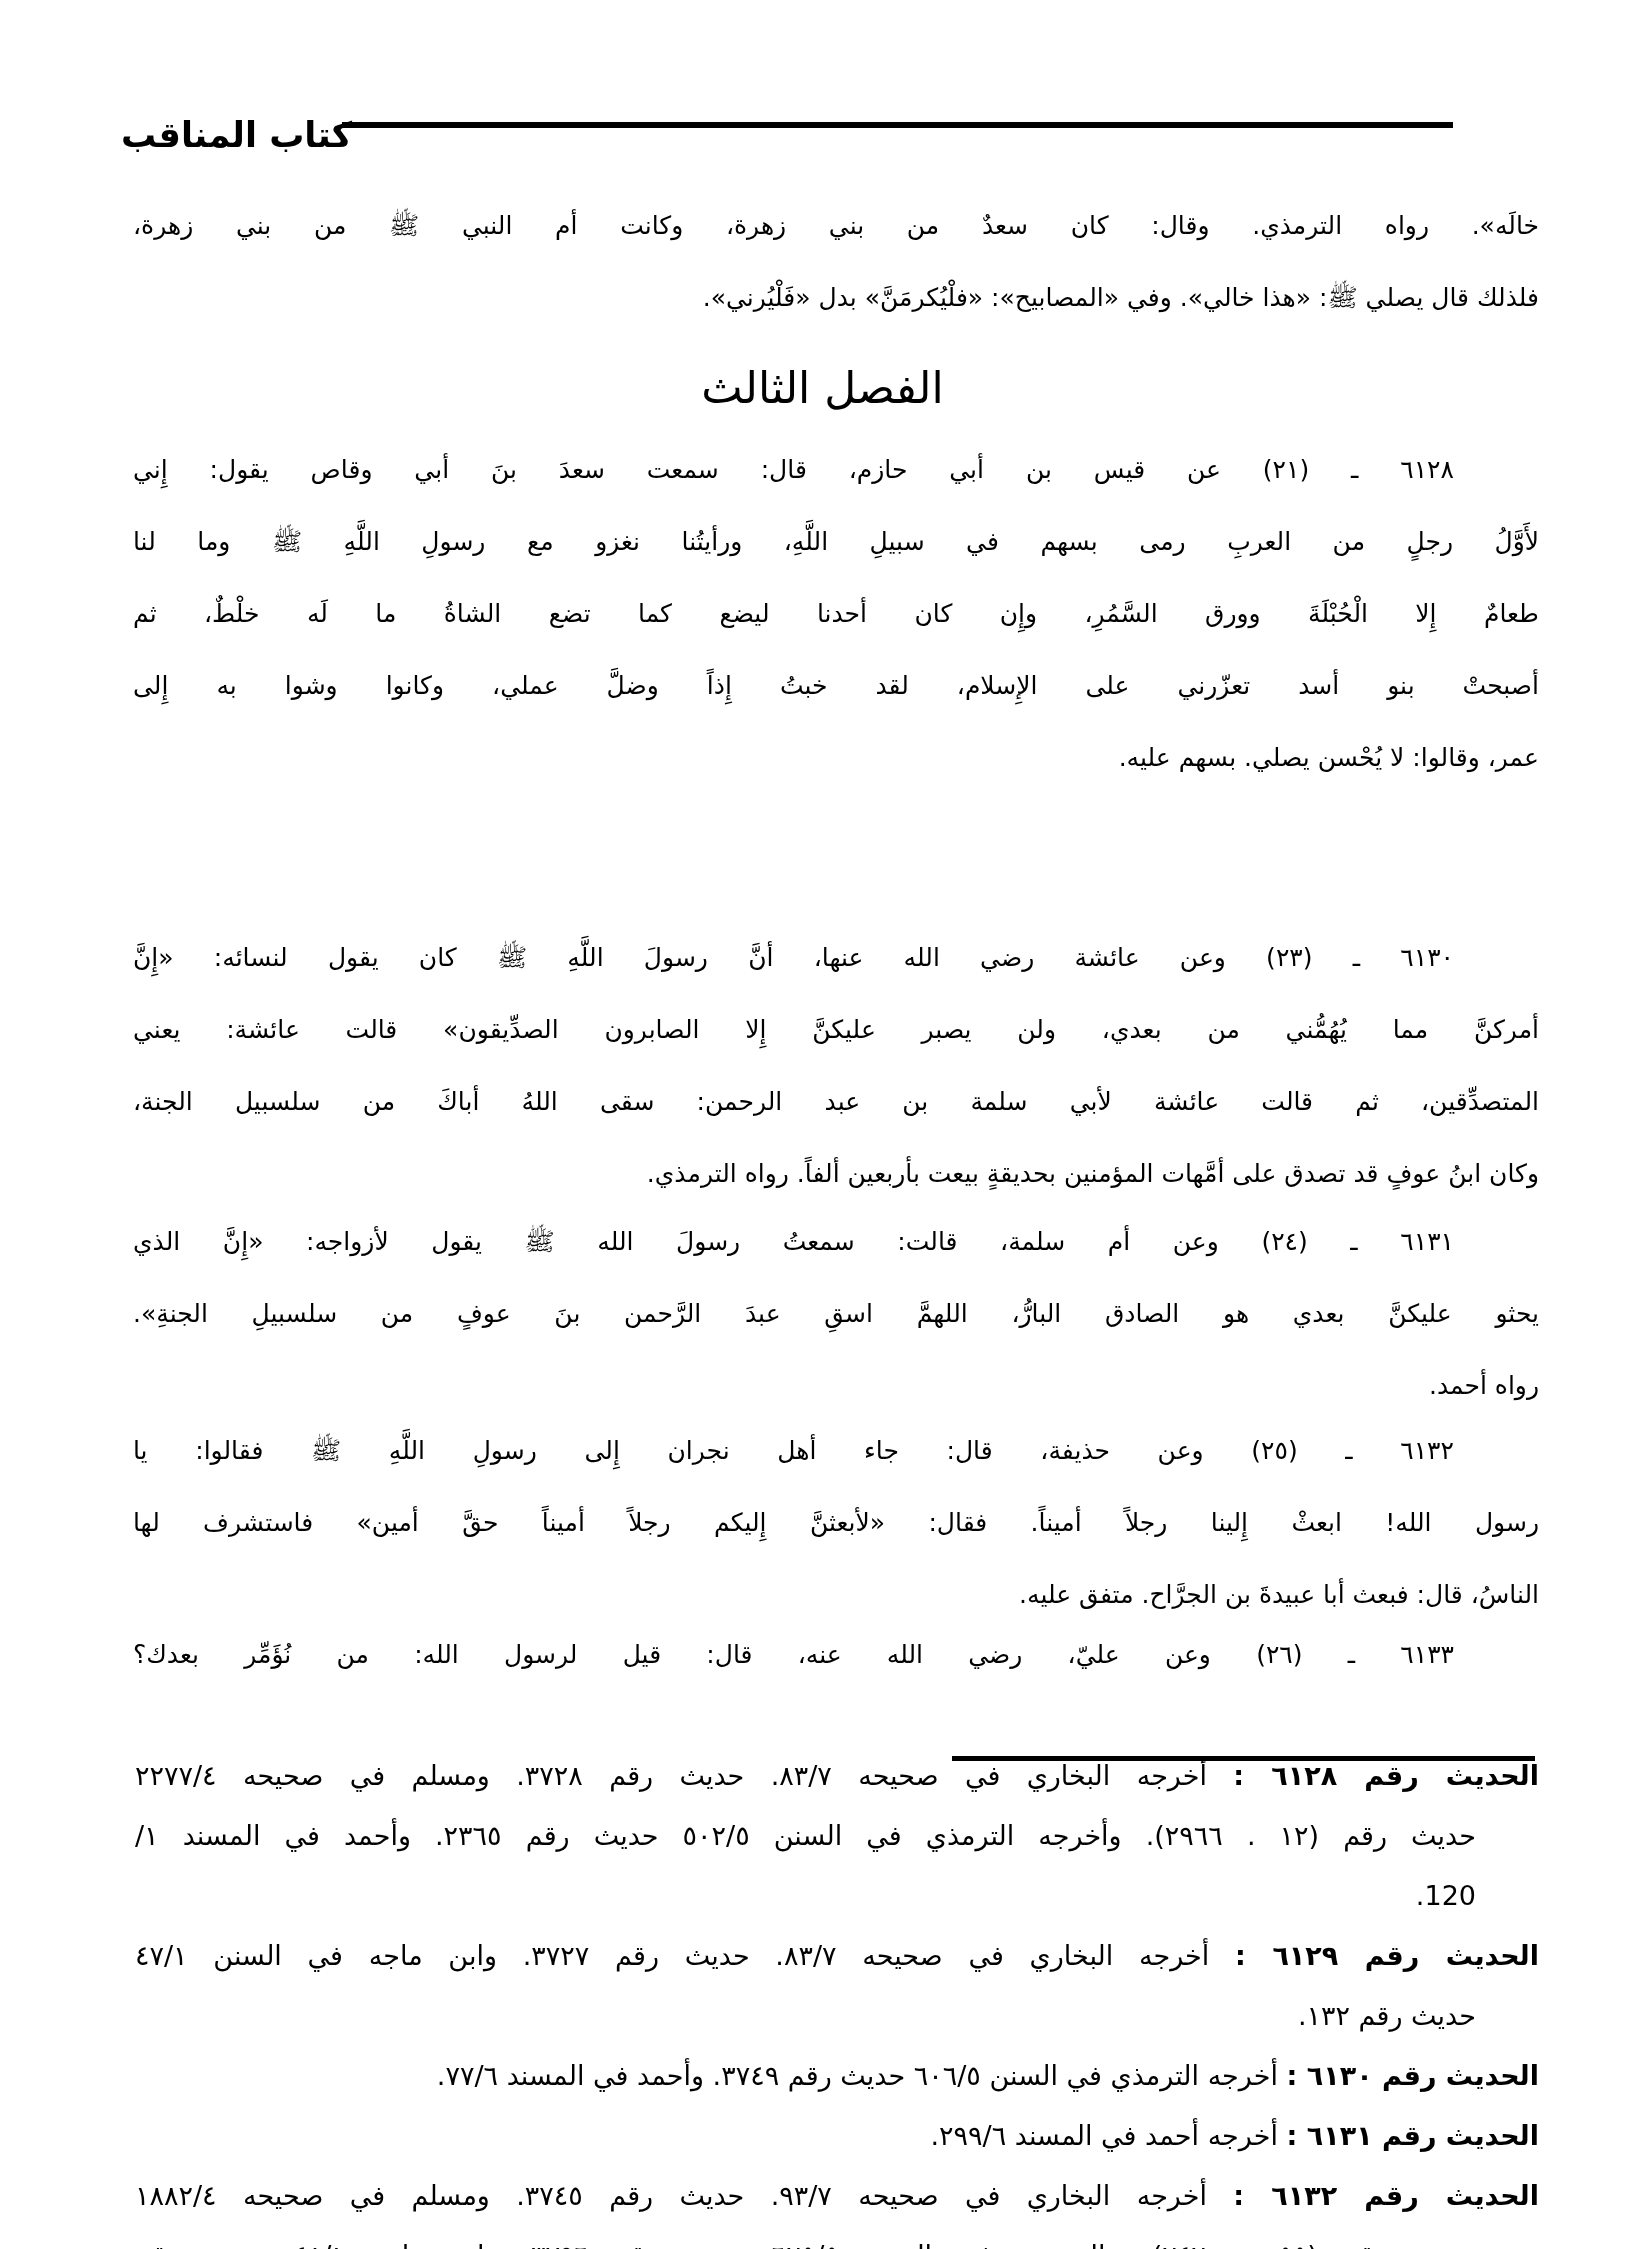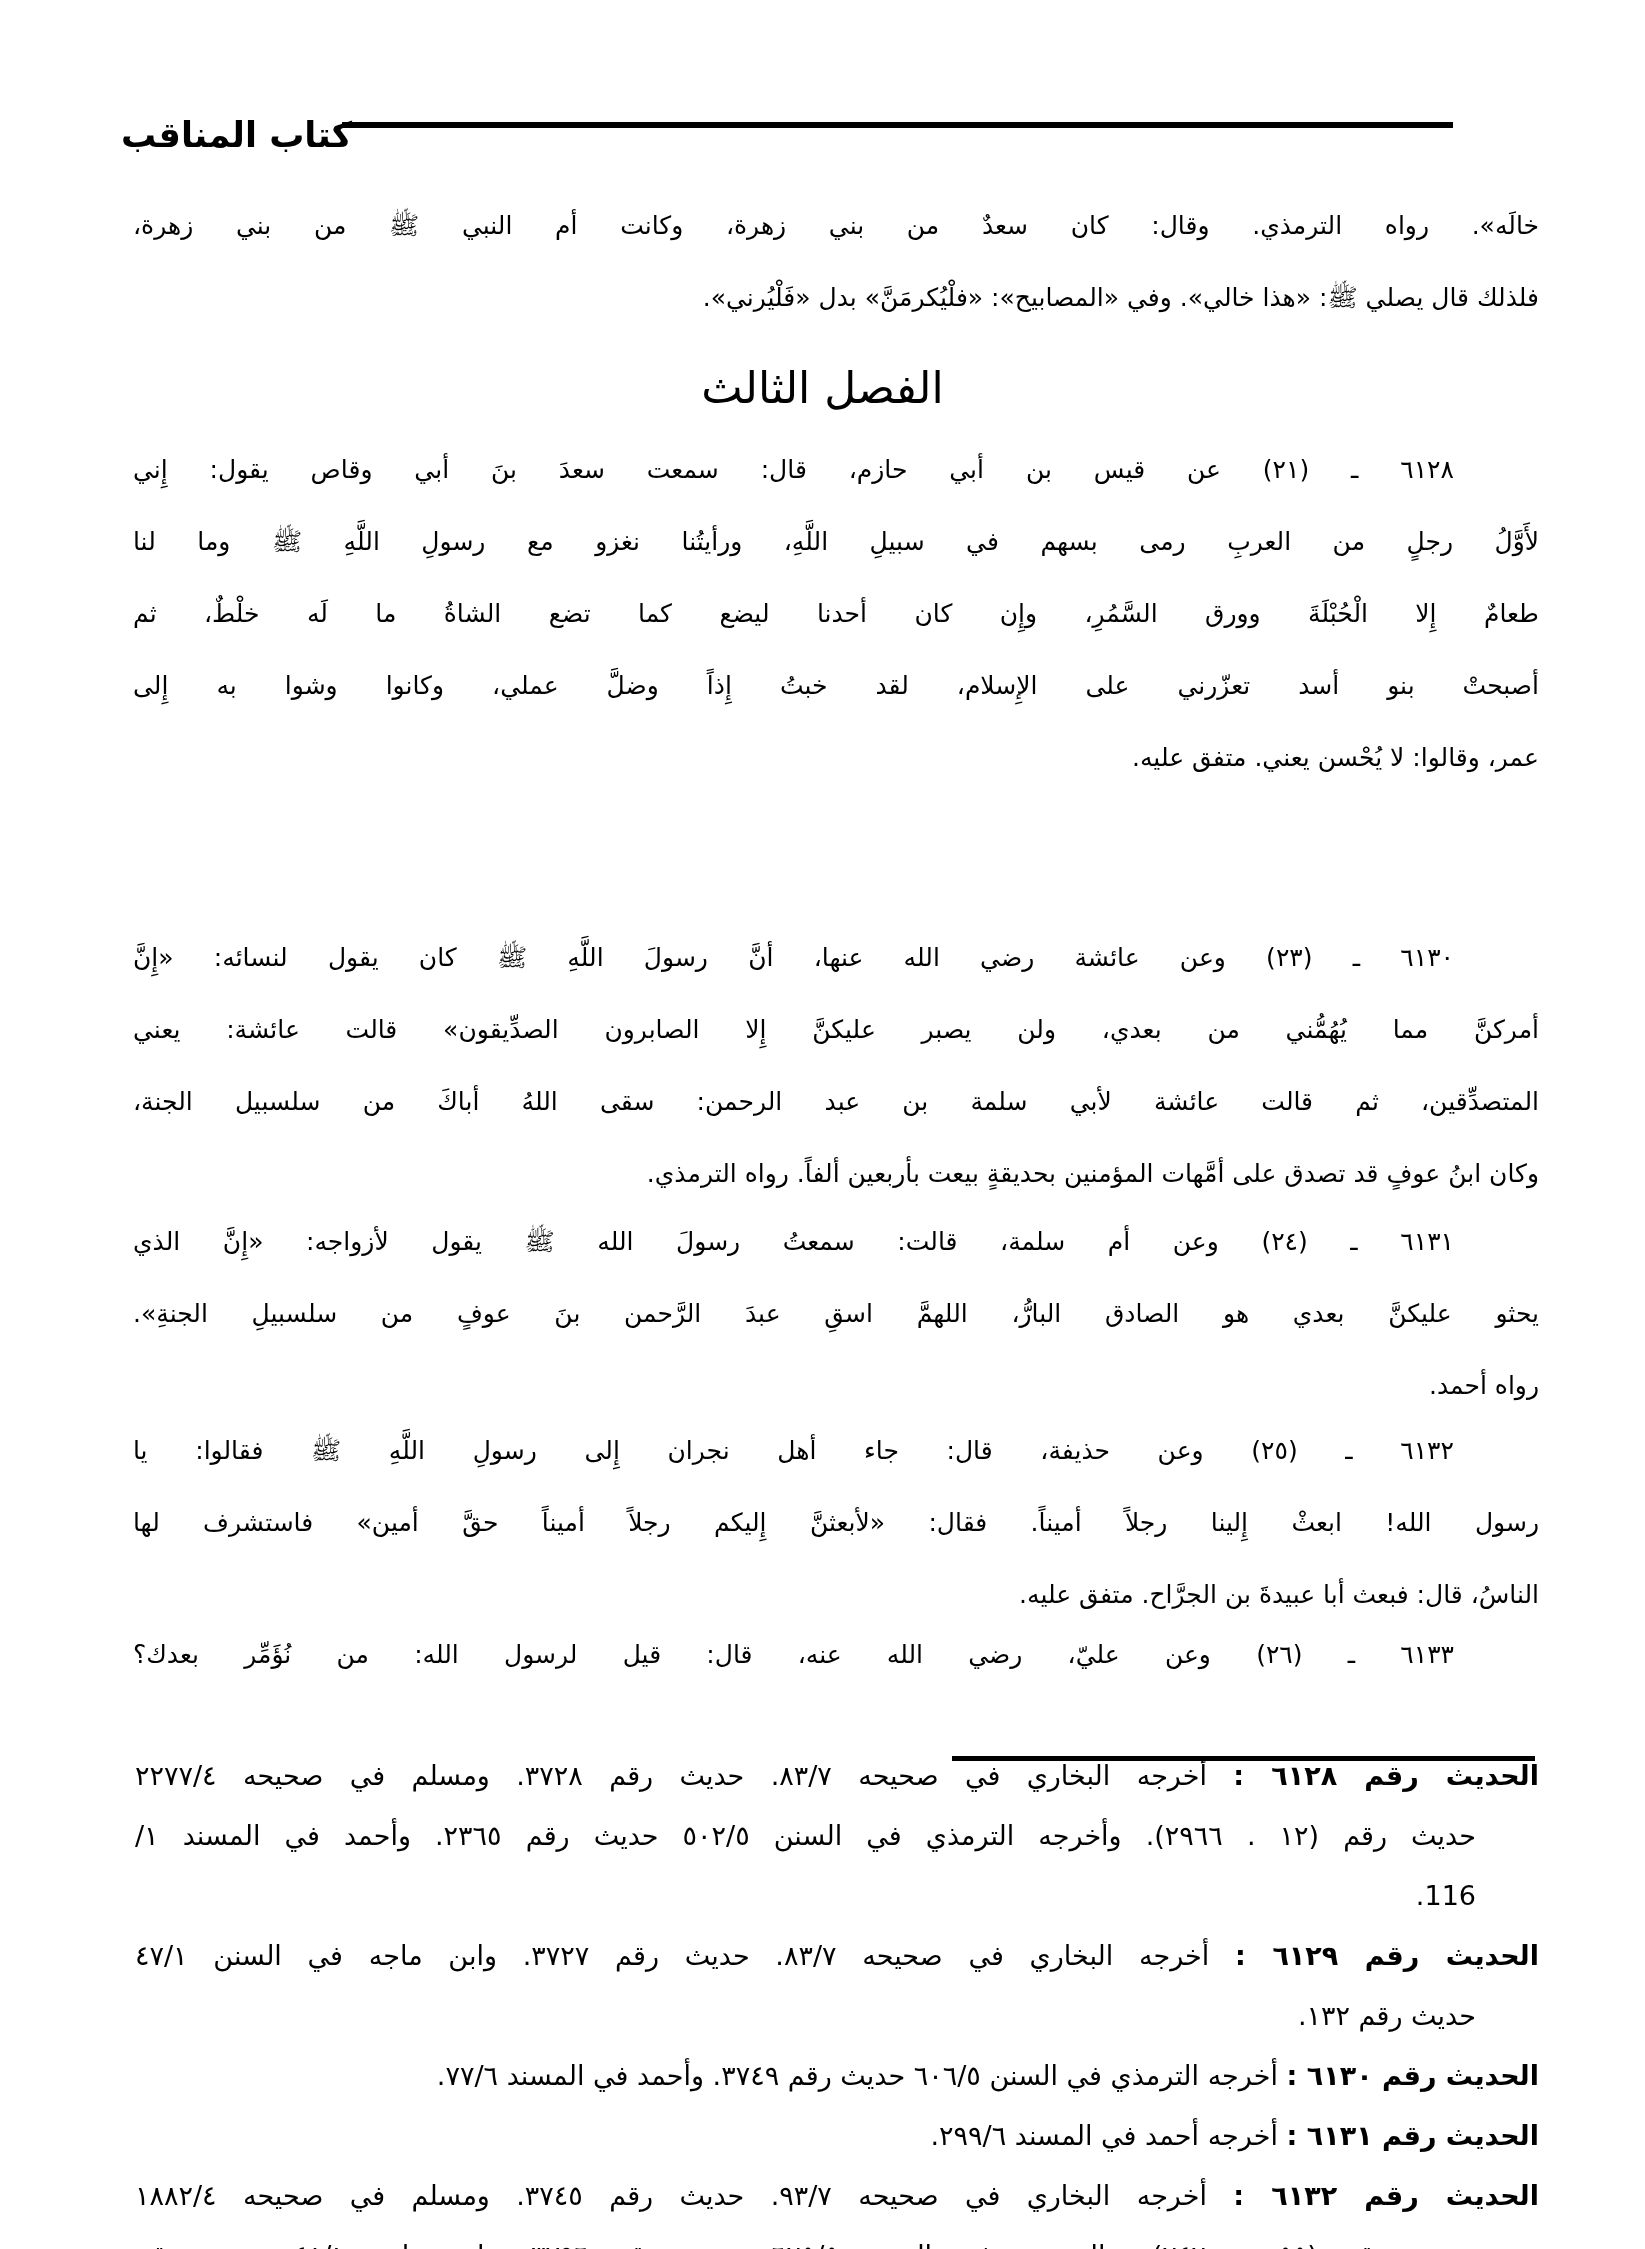--- a/index.html
+++ b/index.html
@@ -63,21 +63,21 @@
     <div class="ln endr">فلذلك قال يصلي ﷺ: «هذا خالي». وفي «المصابيح»: «فلْيُكرمَنَّ» بدل «فَلْيُرني».</div>
   </div>
 
   <div class="section-heading">الفصل الثالث</div>
 
   <div class="para" style="top:434px;">
     <div class="ln just ind">٦١٢٨ ـ (٢١) عن قيس بن أبي حازم، قال: سمعت سعدَ بنَ أبي وقاص يقول: إِني</div>
     <div class="ln just">لأَوَّلُ رجلٍ من العربِ رمى بسهم في سبيلِ اللَّهِ، ورأيتُنا نغزو مع رسولِ اللَّهِ ﷺ وما لنا</div>
     <div class="ln just">طعامٌ إِلا الْحُبْلَةَ وورق السَّمُرِ، وإِن كان أحدنا ليضع كما تضع الشاةُ ما لَه خلْطٌ، ثم</div>
     <div class="ln just">أصبحتْ بنو أسد تعزّرني على الإِسلام، لقد خبتُ إِذاً وضلَّ عملي، وكانوا وشوا به إِلى</div>
-    <div class="ln endr">عمر، وقالوا: لا يُحْسن يعني. متفق عليه.</div>
+    <div class="ln endr">عمر، وقالوا: لا يُحْسن يصلي. بسهم عليه.</div>
   </div>
 
   <div class="para" style="top:787px;">
   </div>
 
   <div class="para" style="top:922px;">
     <div class="ln just ind">٦١٣٠ ـ (٢٣) وعن عائشة رضي الله عنها، أنَّ رسولَ اللَّهِ ﷺ كان يقول لنسائه: «إِنَّ</div>
     <div class="ln just">أمركنَّ مما يُهُمُّني من بعدي، ولن يصبر عليكنَّ إِلا الصابرون الصدِّيقون» قالت عائشة: يعني</div>
     <div class="ln just">المتصدِّقين، ثم قالت عائشة لأبي سلمة بن عبد الرحمن: سقى اللهُ أباكَ من سلسبيل الجنة،</div>
     <div class="ln endr">وكان ابنُ عوفٍ قد تصدق على أمَّهات المؤمنين بحديقةٍ بيعت بأربعين ألفاً. رواه الترمذي.</div>
@@ -97,21 +97,21 @@
 
   <div class="para" style="top:1619px;">
     <div class="ln just ind">٦١٣٣ ـ (٢٦) وعن عليّ، رضي الله عنه، قال: قيل لرسول الله: من نُؤَمِّر بعدك؟</div>
   </div>
 
   <div class="fn-rule"></div>
 
   <div class="footnotes">
     <div class="ln just"><b class="fnl">الحديث رقم ٦١٢٨ :</b> <span>أخرجه البخاري في صحيحه ٨٣/٧. حديث رقم ٣٧٢٨. ومسلم في صحيحه ٢٢٧٧/٤</span></div>
     <div class="ln just ind">حديث رقم (١٢ . ٢٩٦٦). وأخرجه الترمذي في السنن ٥٠٢/٥ حديث رقم ٢٣٦٥. وأحمد في المسند ١/</div>
-    <div class="ln endr ind">116.</div>
+    <div class="ln endr ind">120.</div>
 
     <div class="ln just"><b class="fnl">الحديث رقم ٦١٢٩ :</b> <span>أخرجه البخاري في صحيحه ٨٣/٧. حديث رقم ٣٧٢٧. وابن ماجه في السنن ٤٧/١</span></div>
     <div class="ln endr ind">حديث رقم ١٣٢.</div>
 
     <div class="ln endr"><b class="fnl">الحديث رقم ٦١٣٠ :</b> <span>أخرجه الترمذي في السنن ٦٠٦/٥ حديث رقم ٣٧٤٩. وأحمد في المسند ٧٧/٦.</span></div>
 
     <div class="ln endr"><b class="fnl">الحديث رقم ٦١٣١ :</b> <span>أخرجه أحمد في المسند ٢٩٩/٦.</span></div>
 
     <div class="ln just"><b class="fnl">الحديث رقم ٦١٣٢ :</b> <span>أخرجه البخاري في صحيحه ٩٣/٧. حديث رقم ٣٧٤٥. ومسلم في صحيحه ١٨٨٢/٤</span></div>
     <div class="ln just ind">حديث رقم (٥٥ . ٢٤٢٠). والترمذي في السنن ٦٢٥/٥ حديث رقم ٣٧٩٦. وابن ماجه ٤٨/١ حديث رقم</div>

